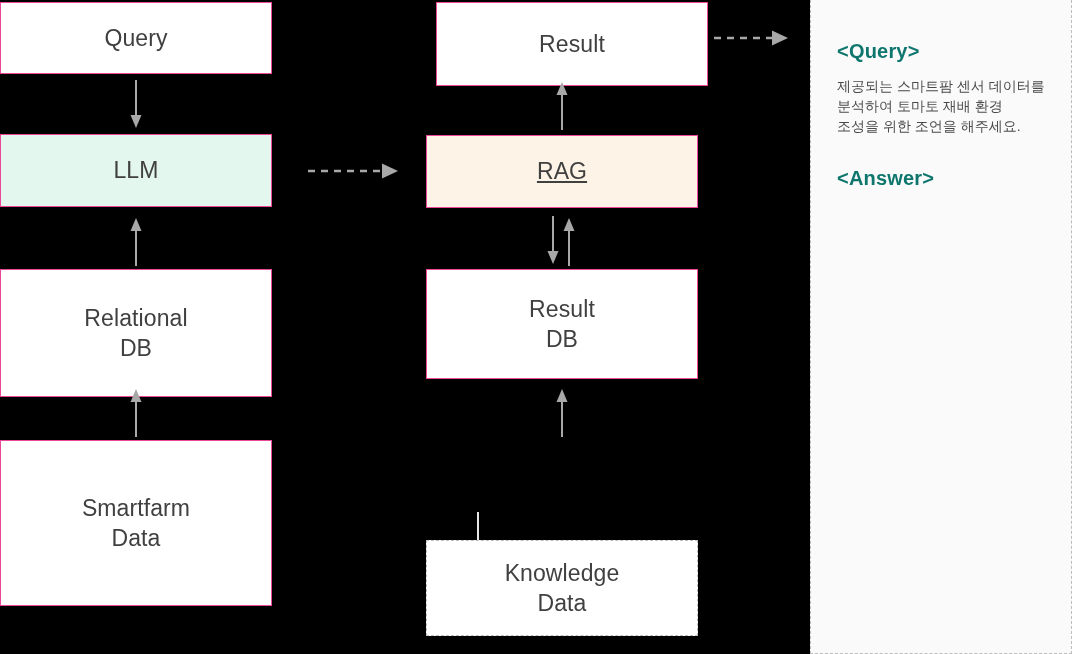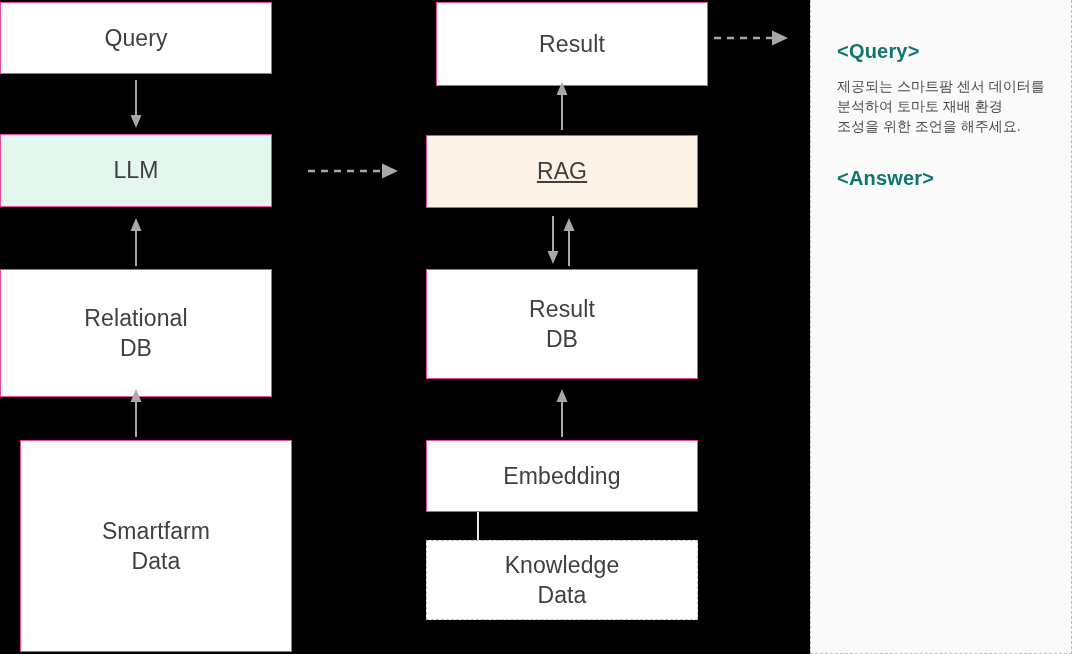--- a/index.html
+++ b/index.html
@@ -112,21 +112,21 @@
   <div class="node" style="left:0px; top:269px; width:272px; height:128px;">Relational
 DB</div>
 
   <div class="arrow" style="left:126px; top:387px;">
     <svg width="20" height="50" viewBox="0 0 20 50">
       <line x1="10" y1="50" x2="10" y2="13" stroke="#a8a8a8" stroke-width="2"></line>
       <polygon points="10,2 4.5,15 15.5,15" fill="#a8a8a8"></polygon>
     </svg>
   </div>
 
-  <div class="node" style="left:0px; top:440px; width:272px; height:212px;margin-left:20px;">Smartfarm
+  <div class="node" style="left:0px; top:440px; width:272px; height:166px;">Smartfarm
 Data</div>
 
   <div class="node" style="left:436px; top:2px; width:272px; height:84px;">Result</div>
 
   <div class="arrow" style="left:552px; top:80px;">
     <svg width="20" height="50" viewBox="0 0 20 50">
       <line x1="10" y1="50" x2="10" y2="13" stroke="#a8a8a8" stroke-width="2"></line>
       <polygon points="10,2 4.5,15 15.5,15" fill="#a8a8a8"></polygon>
     </svg>
   </div>
@@ -147,25 +147,24 @@
   <div class="node" style="left:426px; top:269px; width:272px; height:110px;">Result
 DB</div>
 
   <div class="arrow" style="left:552px; top:387px;">
     <svg width="20" height="50" viewBox="0 0 20 50">
       <line x1="10" y1="50" x2="10" y2="13" stroke="#a8a8a8" stroke-width="2"></line>
       <polygon points="10,2 4.5,15 15.5,15" fill="#a8a8a8"></polygon>
     </svg>
   </div>
 
-  <div class="node" style="left:426px; top:440px; width:272px; height:72px;">Embedding</div>
 
   <div class="connector" style="left:477px; top:512px; width:2px; height:28px;"></div>
 
-  <div class="node dashed" style="left:426px; top:540px; width:272px; height:80px;">Knowledge
+  <div class="node dashed" style="left:426px; top:540px; width:272px; height:96px;">Knowledge
 Data</div>
 
   <div class="arrow" style="left:308px; top:160px;">
     <svg width="96" height="22" viewBox="0 0 96 22">
       <line x1="0" y1="11" x2="76" y2="11" stroke="#a8a8a8" stroke-width="2.6" stroke-dasharray="7,6"></line>
       <polygon points="90,11 74,3.5 74,18.5" fill="#a8a8a8"></polygon>
     </svg>
   </div>
 
   <div class="arrow" style="left:714px; top:27px;">

